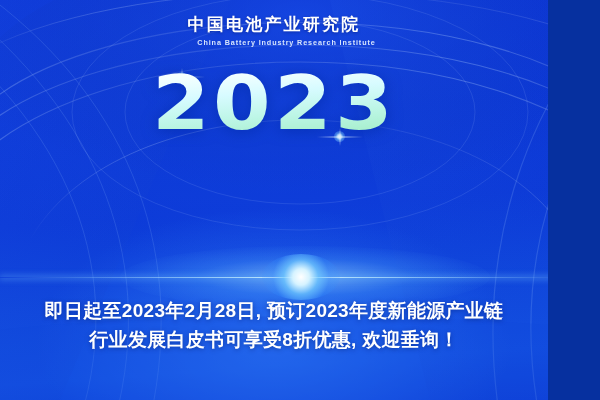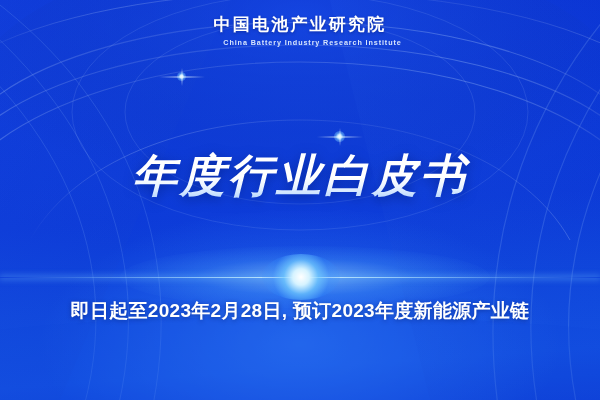--- a/index.html
+++ b/index.html
@@ -1,18 +1,18 @@
 <!DOCTYPE html>
 <html><head>
 <meta charset="utf-8">
 <style>
   html,body{margin:0;padding:0;background:#06309f;}
   #poster{
     position:relative;
-    width:600px;height:400px;
+    width:548px;height:400px;
     overflow:hidden;
     font-family:"Liberation Sans","DejaVu Sans",sans-serif;
     background:
       radial-gradient(ellipse 70% 55% at 50% 86%, rgba(60,140,255,0.55) 0%, rgba(40,110,240,0.0) 62%),
       radial-gradient(ellipse 95% 60% at 50% 26%, rgba(20,70,220,0.55) 0%, rgba(10,50,200,0) 70%),
       linear-gradient(176deg,#0a33d4 0%,#0a35d6 28%,#0c3ad8 52%,#1048dd 72%,#1350e2 88%,#0f42da 100%);
   }
 
   
   .bgsvg{position:absolute;inset:0;width:600px;height:400px;pointer-events:none;}
@@ -161,22 +161,25 @@
   <div class="flare-core" style="left:262px;top:254px;width:78px;height:46px;"></div>
 
   <div class="flare-star" style="left:177px;top:72px;width:9px;height:9px;"></div>
   <div class="flare-star" style="left:334px;top:131px;width:11px;height:11px;"></div>
 
   <div class="logo">
     <div class="logo-cn">中国电池产业研究院</div>
     <div class="logo-en">China Battery Industry Research Institute</div>
   </div>
 
+  <div class="year-wrap">
+    <span class="year">2023</span>
+  </div>
 
   <div class="headline">
-    <div class="hl-line l2">年度行业白皮书</div>
   </div>
 
   <div class="promo">
     <div class="promo-line">即日起至2023年2月28日, 预订2023年度新能源产业链</div>
+    <div class="promo-line">行业发展白皮书可享受8折优惠, 欢迎垂询！</div>
   </div>
 
 </div>
 
 </body></html>

